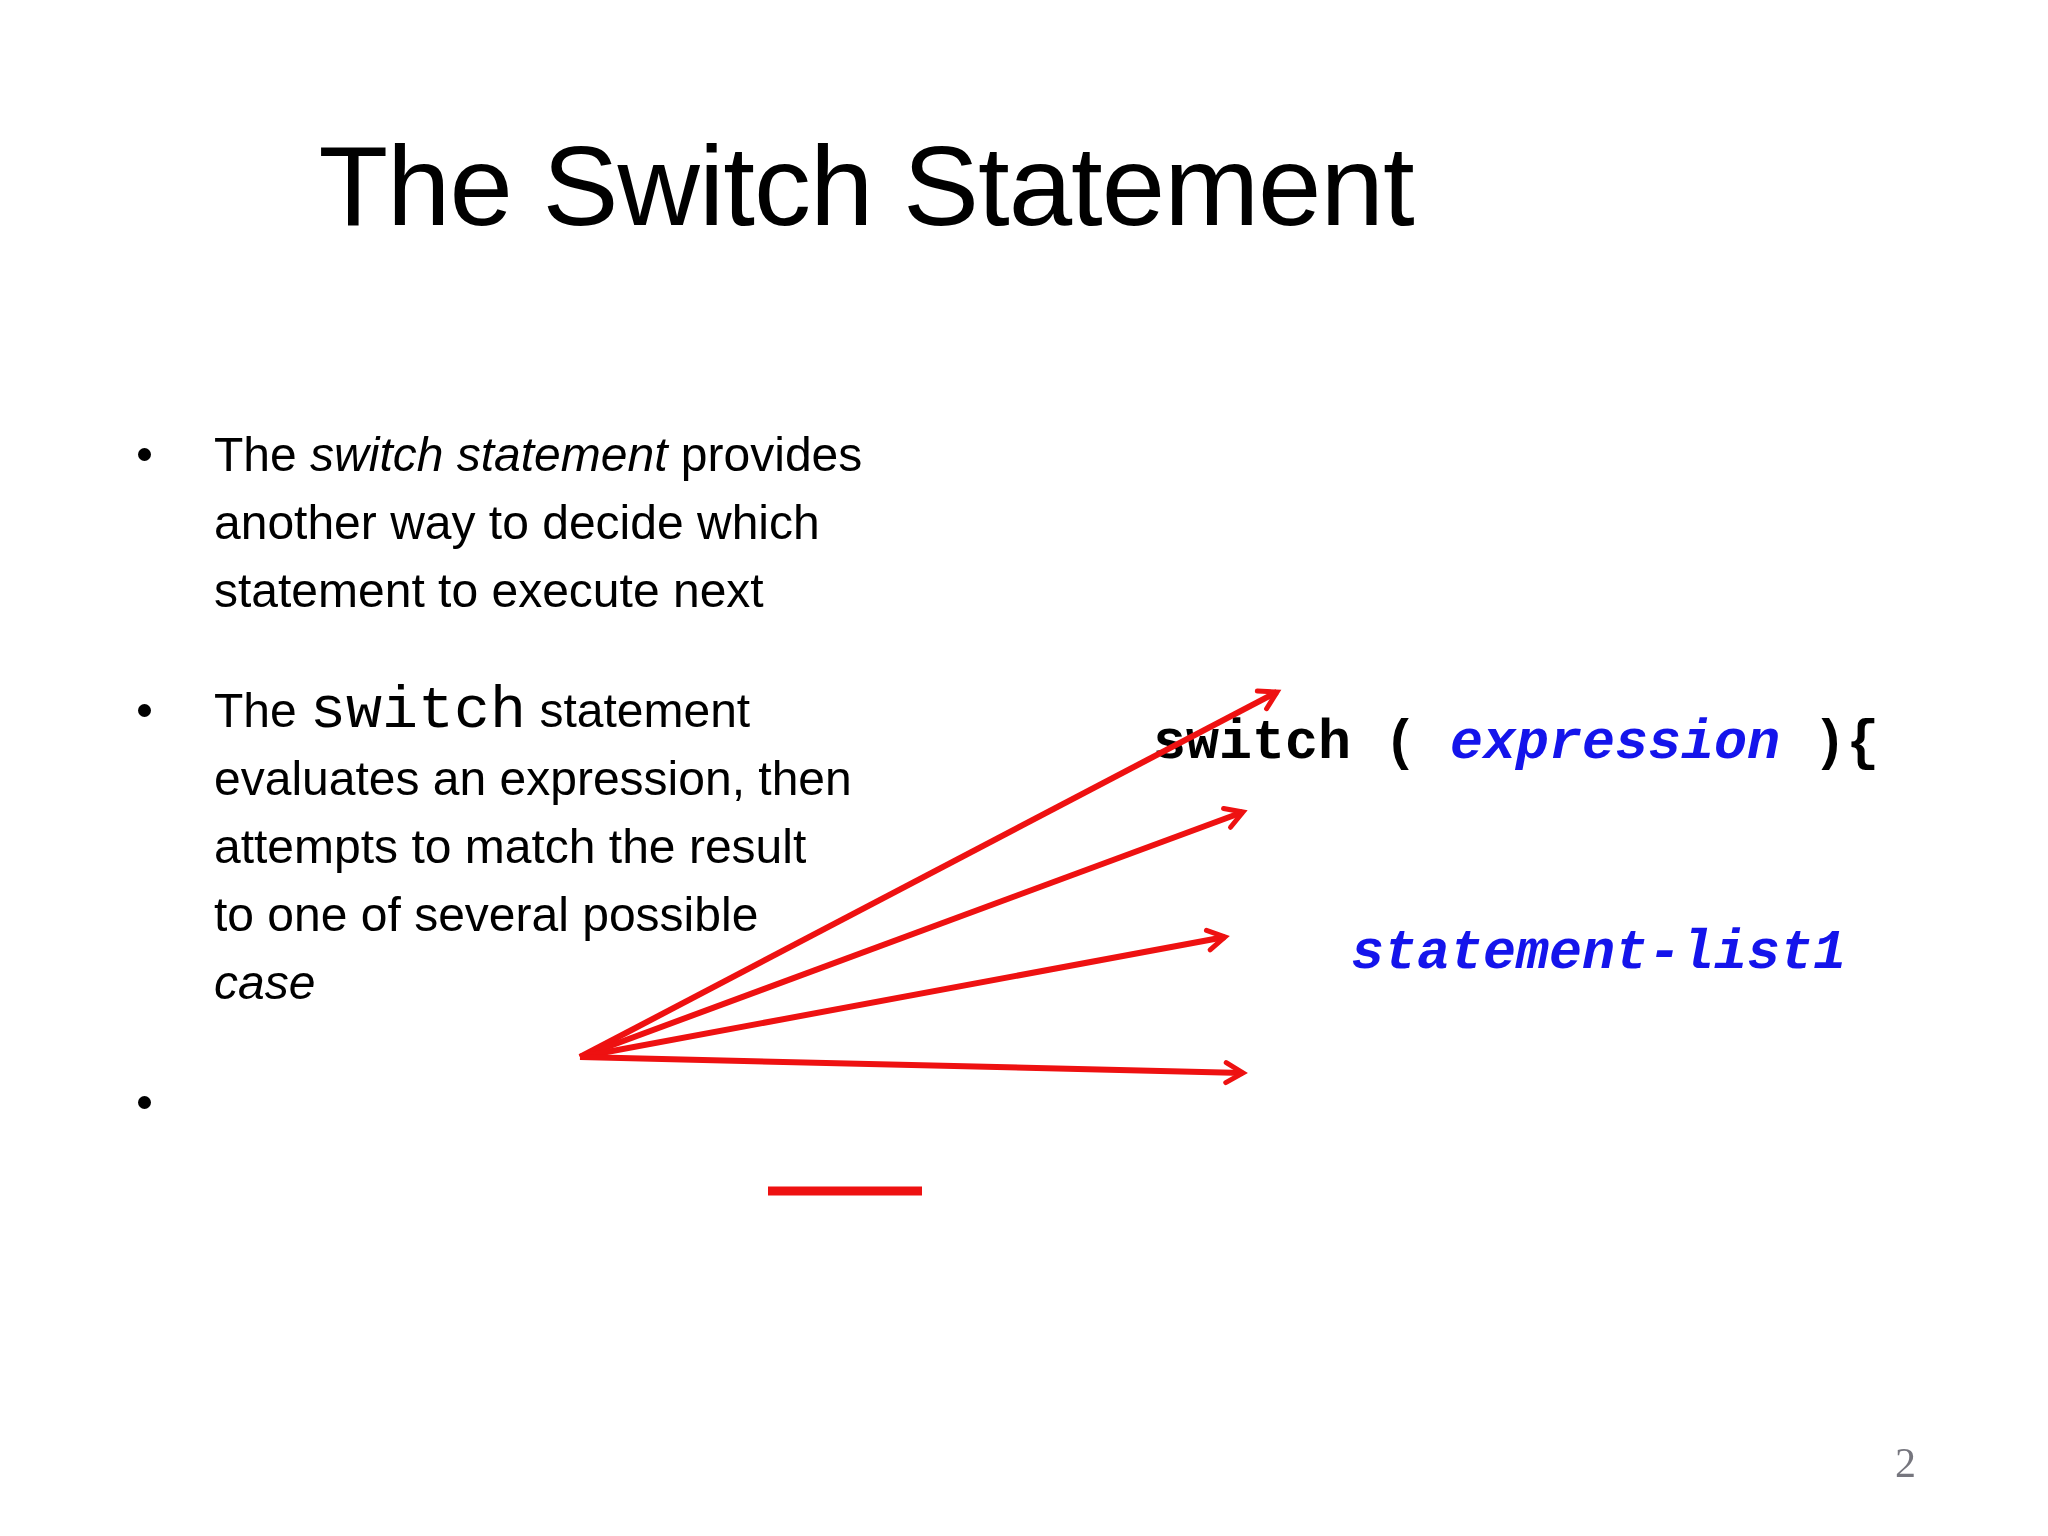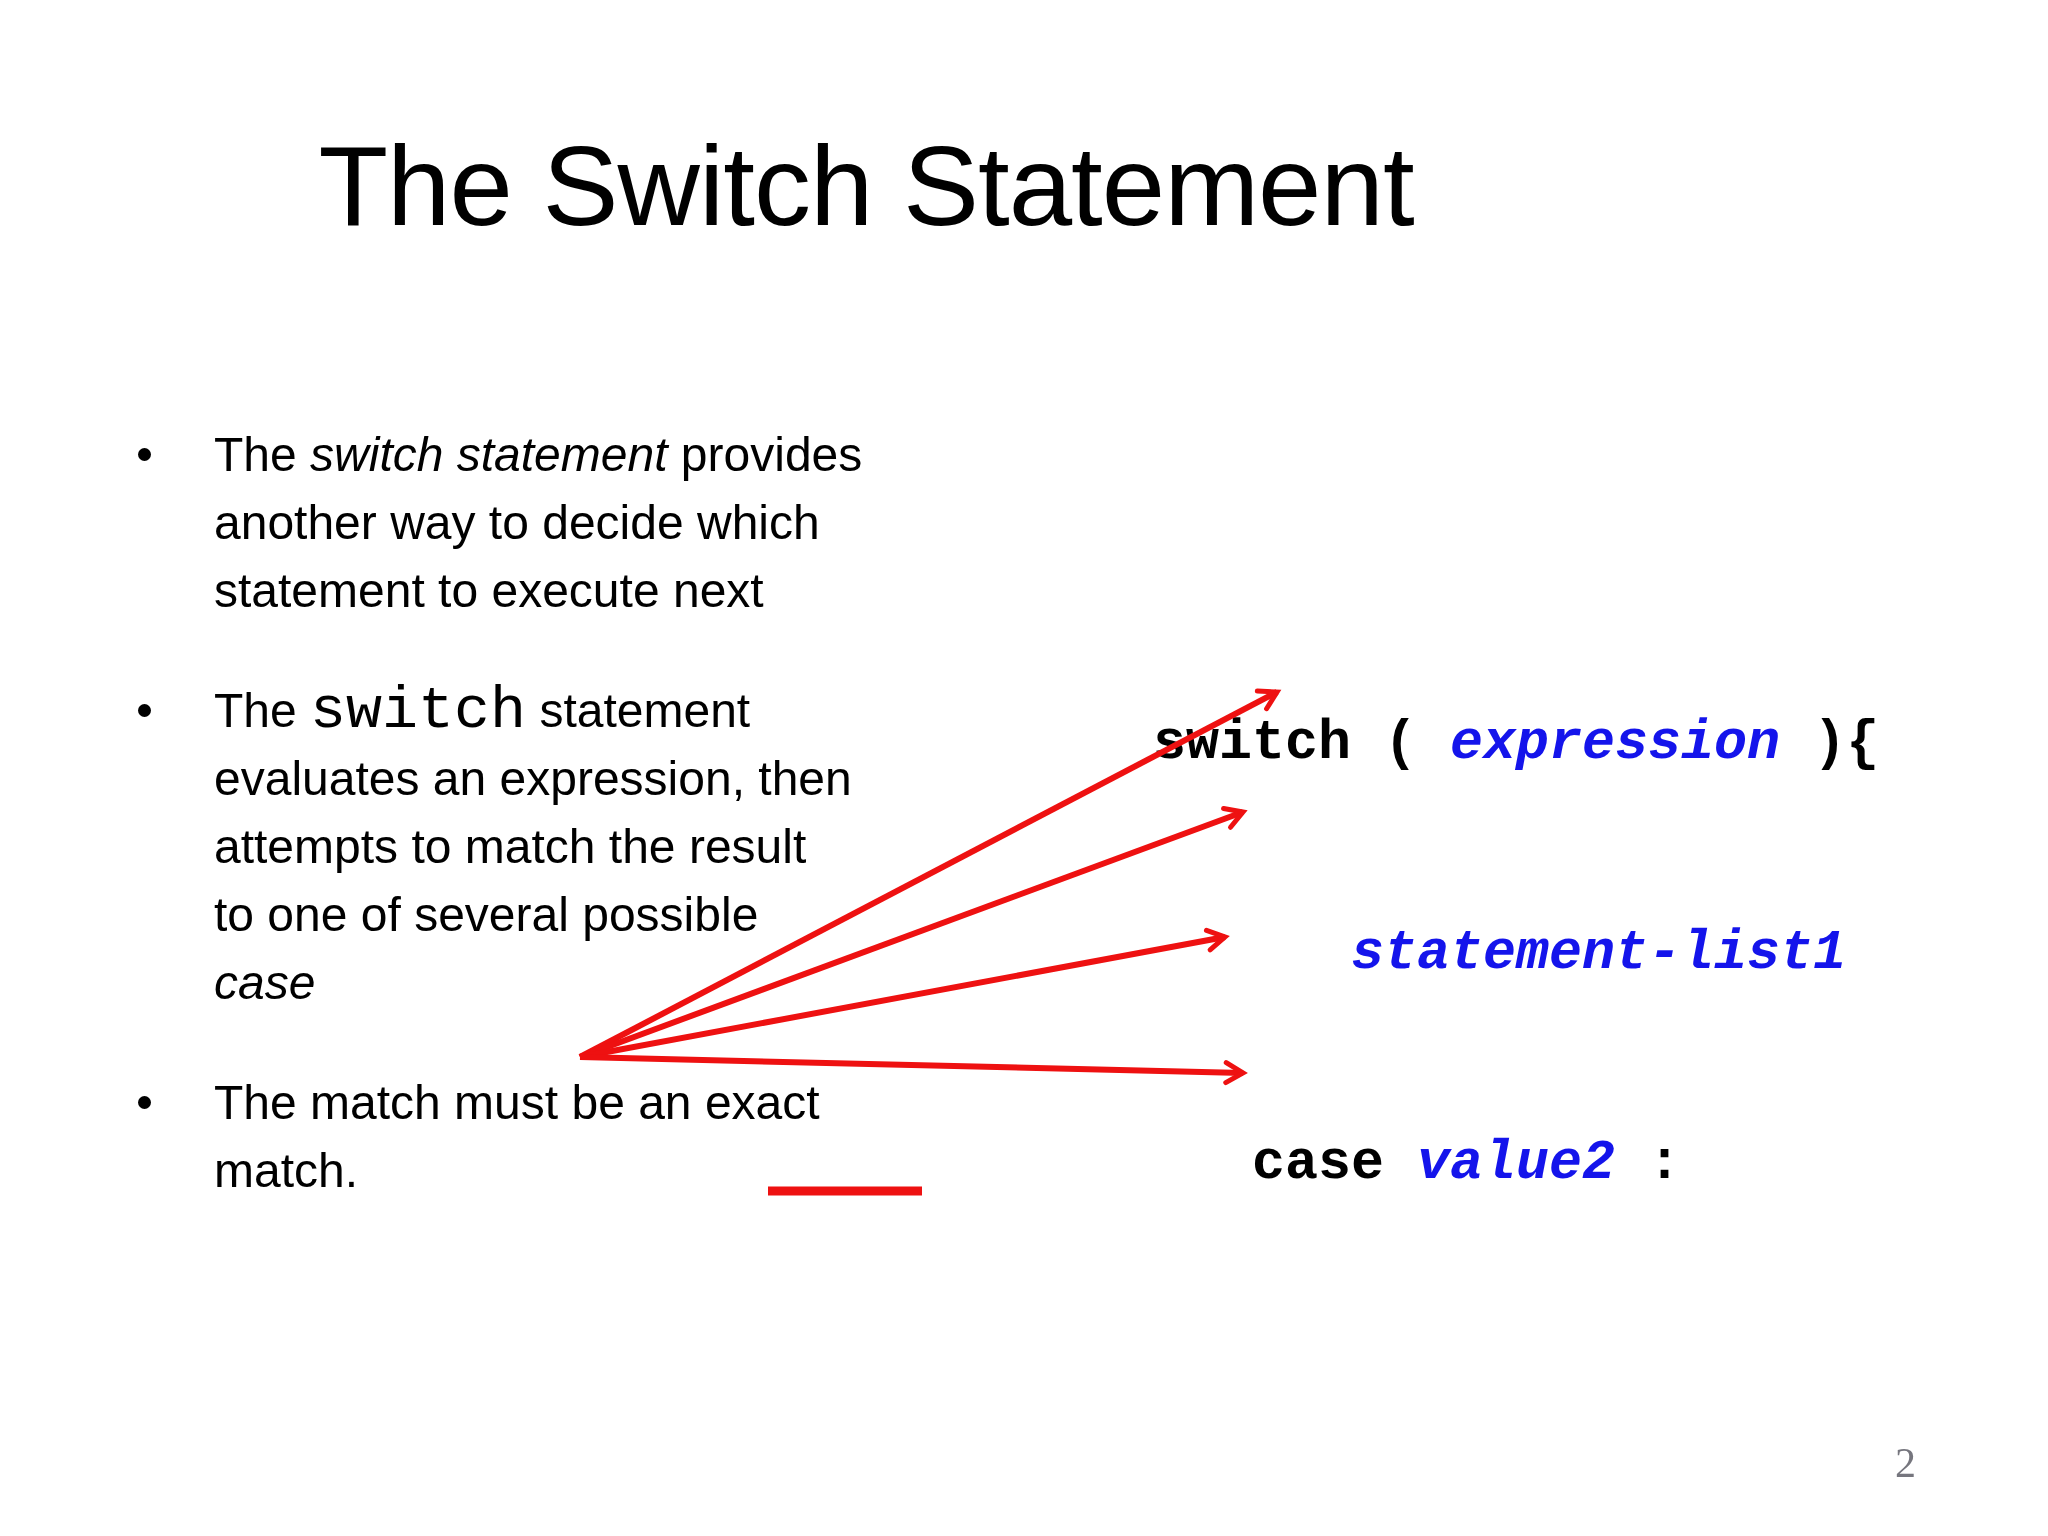--- a/index.html
+++ b/index.html
@@ -83,29 +83,26 @@
     <div class="bullet-item">
       <span class="bullet-marker"></span>
       <div class="bullet-text"><span class="seg-plain">The </span><span class="seg-mono">switch</span><span class="seg-plain"> statement
 evaluates an expression, then
 attempts to match the result
 to one of several possible
 </span><span class="seg-italic">case</span></div>
     </div>
     <div class="bullet-item">
       <span class="bullet-marker"></span>
-      <div class="bullet-text"><span class="seg-plain">The match must be an exact
-match.</span></div>
     </div>
   </div>
 
   <div class="code-block">
     <div class="code-line"><span class="seg-code">switch ( </span><span class="seg-code-blue-italic">expression</span><span class="seg-code"> ){</span></div>
     <div class="code-line"><span class="seg-code-blue-italic">      statement-list1</span></div>
-    <div class="code-line"><span class="seg-code">   case </span><span class="seg-code-blue-italic">value2</span><span class="seg-code"> :</span></div>
     
     
     
     
     
     
   </div>
 
   <svg class="arrow-layer" width="2048" height="1536" viewBox="0 0 2048 1536" xmlns="http://www.w3.org/2000/svg">
     <defs>

